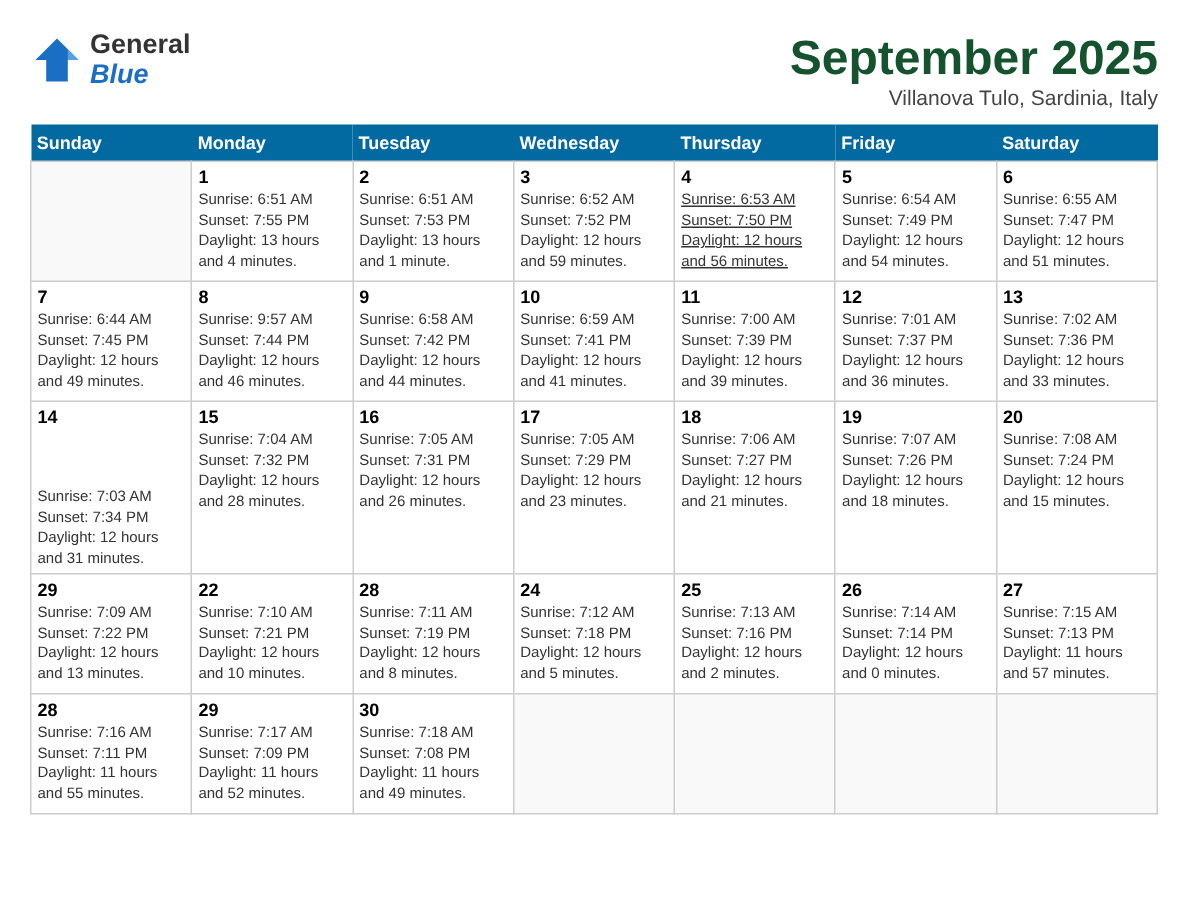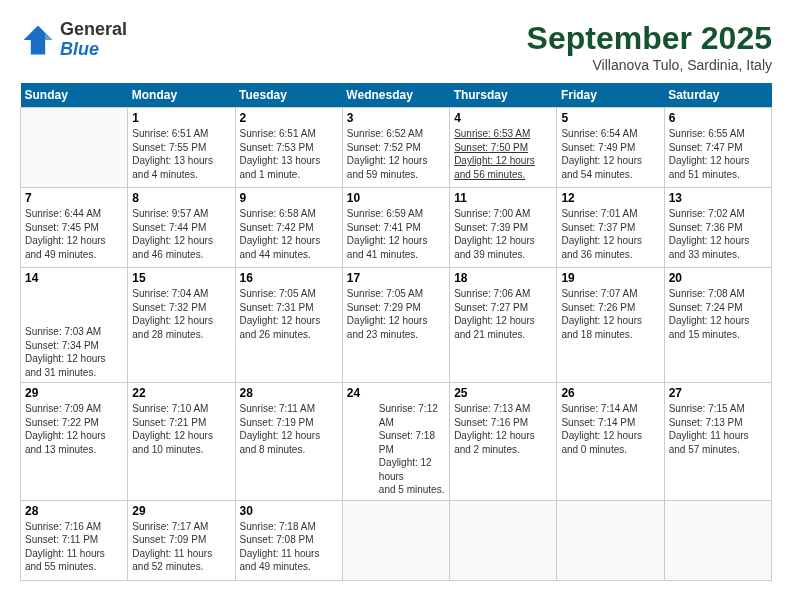--- a/index.html
+++ b/index.html
@@ -281,21 +281,21 @@
         </td>
         <td>
           <span class="day-num">28</span>
           <div class="day-info" style="white-space: pre-line;">Sunrise: 7:11 AM
 Sunset: 7:19 PM
 Daylight: 12 hours
 and 8 minutes.</div>
         </td>
         <td>
           <span class="day-num">24</span>
-          <div class="day-info" style="white-space: pre-line; margin-left: 32px;">Sunrise: 7:12 AM
+          <div class="day-info" style="white-space: pre-line;">Sunrise: 7:12 AM
 Sunset: 7:18 PM
 Daylight: 12 hours
 and 5 minutes.</div>
         </td>
         <td>
           <span class="day-num">25</span>
           <div class="day-info" style="white-space: pre-line;">Sunrise: 7:13 AM
 Sunset: 7:16 PM
 Daylight: 12 hours
 and 2 minutes.</div>

